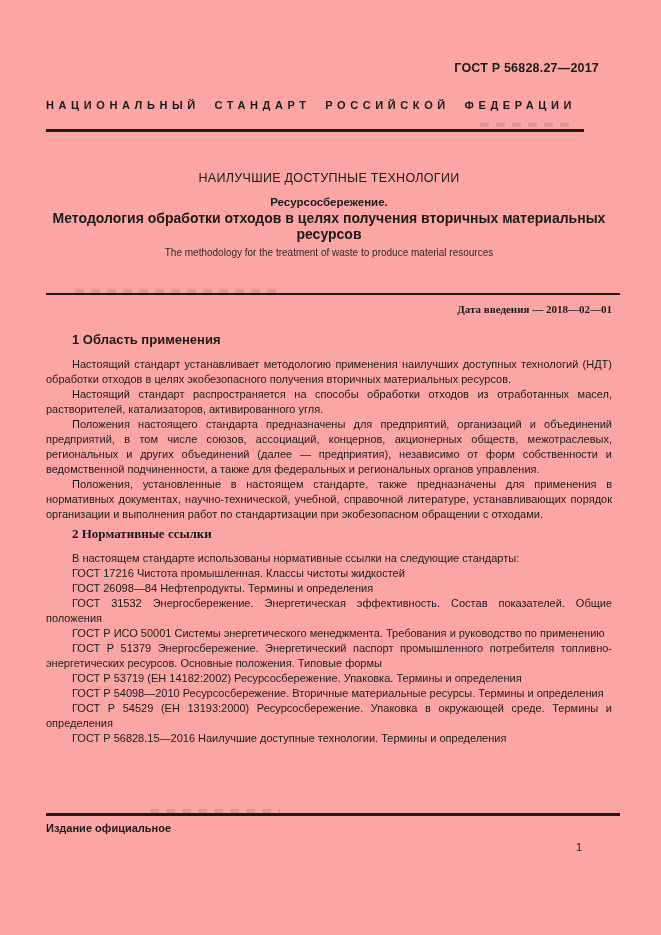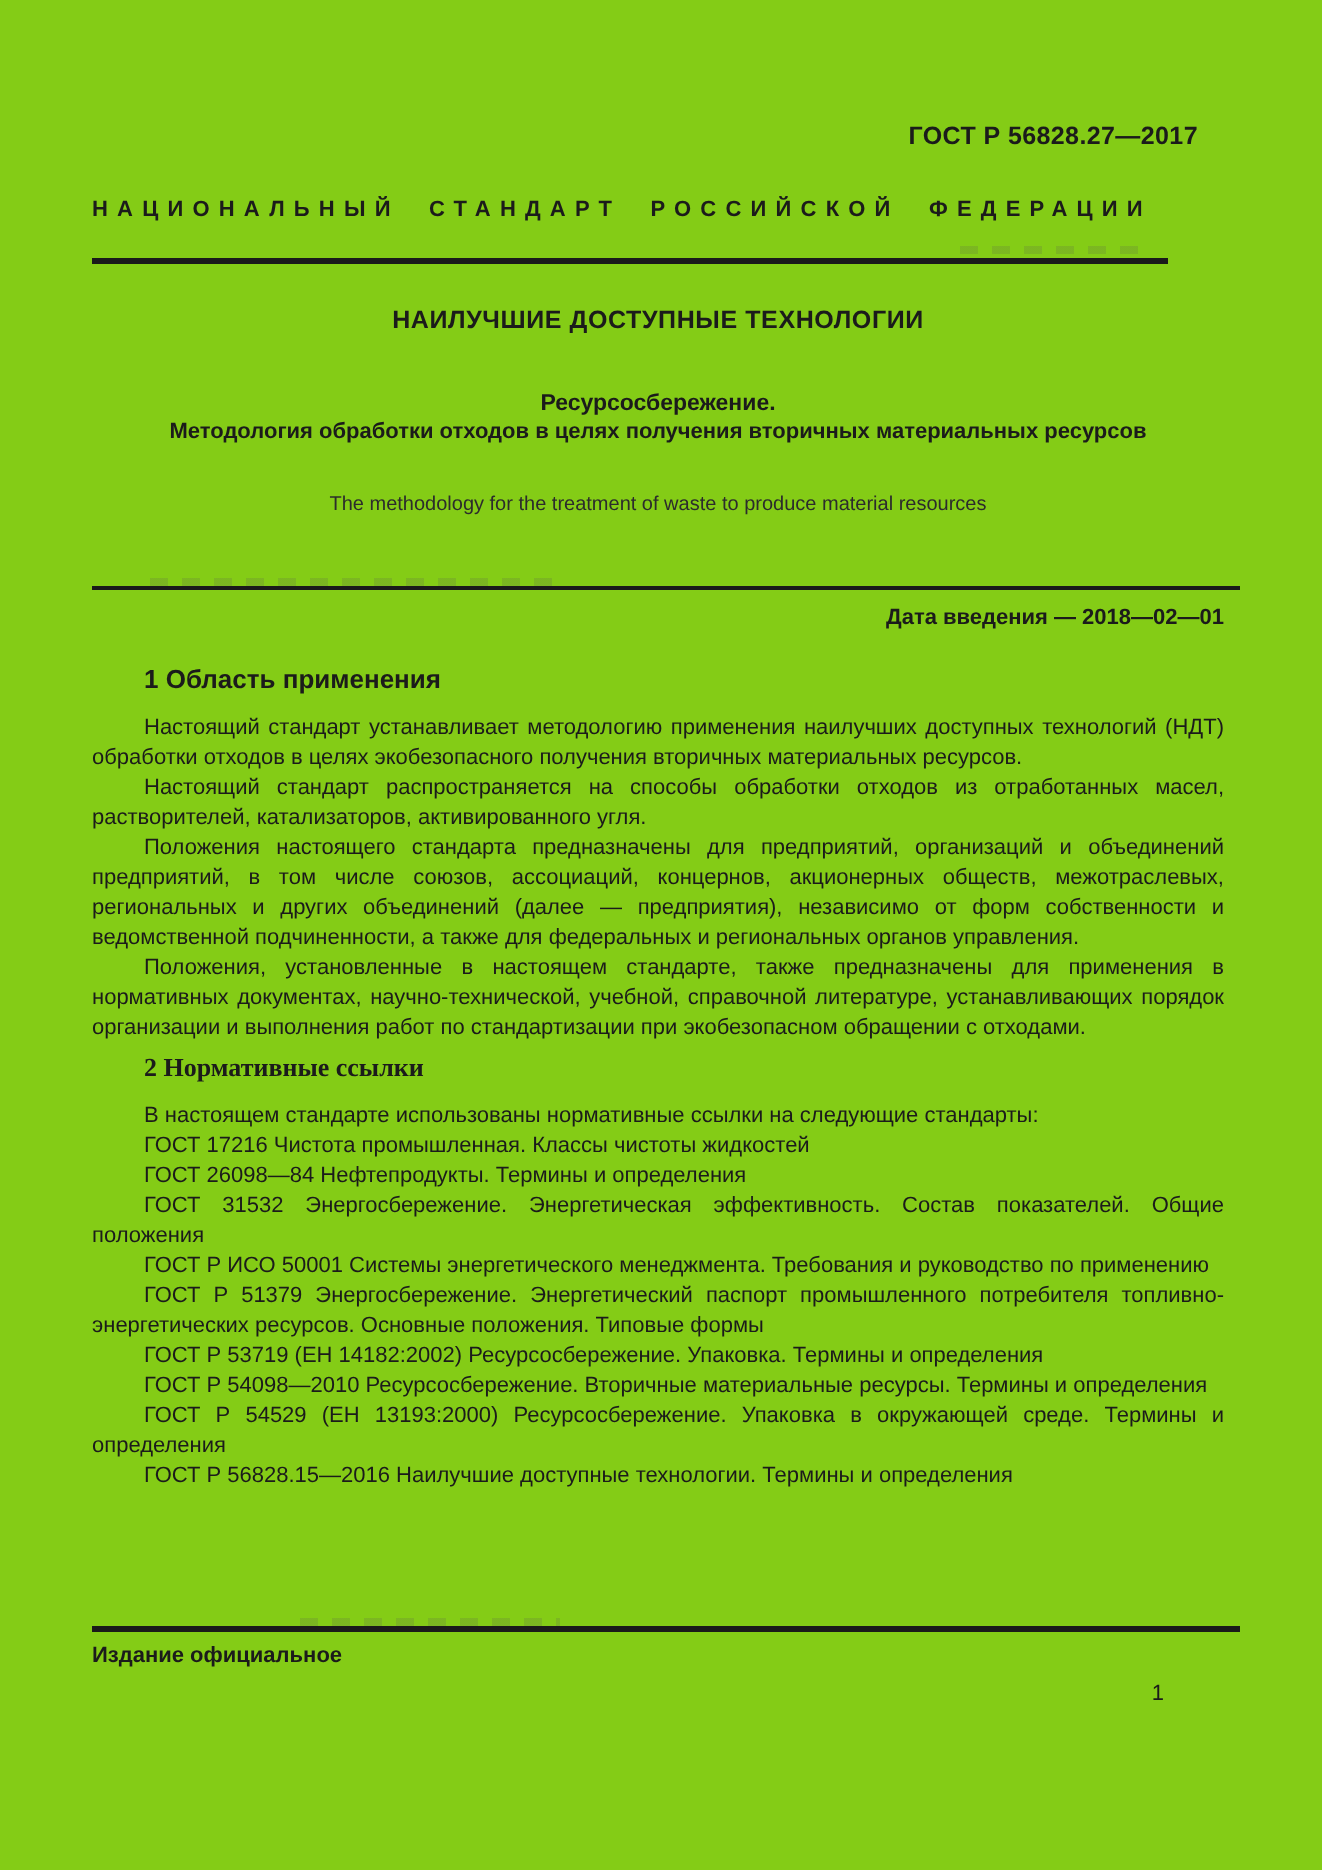--- a/index.html
+++ b/index.html
@@ -4,21 +4,21 @@
 <style>
   html, body {
     margin: 0;
     padding: 0;
     background: #ffffff;
   }
   .page {
     position: relative;
     width: 661px;
     height: 935px;
-    background: #84cc16;
+    background: #fca5a5;
     font-family: "Liberation Sans", sans-serif;
     color: #1b1b1b;
     overflow: hidden;
   }
 
   
   .doc-number {
     position: absolute;
     top: 61px;
     right: 62px;
@@ -56,42 +56,43 @@
   .artifact-2 { top: 289px; left: 75px;  width: 205px; }
   .artifact-3 { top: 809px; left: 150px; width: 130px; }
 
   
   .title-block {
     position: absolute;
     left: 46px;
     width: 566px;
     text-align: center;
   }
-  .title-ru   { top: 153px; font-size: 12.5px; font-weight: bold; letter-spacing: 0.3px; }
+  .title-ru   { top: 171px; font-size: 12.5px; font-weight: normal; letter-spacing: 0.3px; }
   .subtitle-1 { top: 196px; font-size: 11.5px; font-weight: bold; }
-  .subtitle-2 { top: 210px; font-size: 11px; font-weight: bold; }
+  .subtitle-2 { top: 210px; font-size: 14px; font-weight: bold; }
   .title-en-1 { top: 235px; font-size: 10px; color: #2c2c2c; }
   .title-en-2 { top: 247px; font-size: 10px; color: #2c2c2c; }
 
   .rule-mid {
     position: absolute;
     top: 293px;
     left: 46px;
     width: 574px;
     height: 2px;
     background: #1a1a1a;
   }
   .date-line {
     position: absolute;
     top: 303px;
     left: 46px;
     width: 566px;
     text-align: right;
     font-size: 11px;
     font-weight: bold;
+    font-family: Liberation Serif, serif;
   }
 
   
   .content {
     position: absolute;
     top: 331px;
     left: 46px;
     width: 566px;
     font-size: 11px;
     line-height: 15px;

